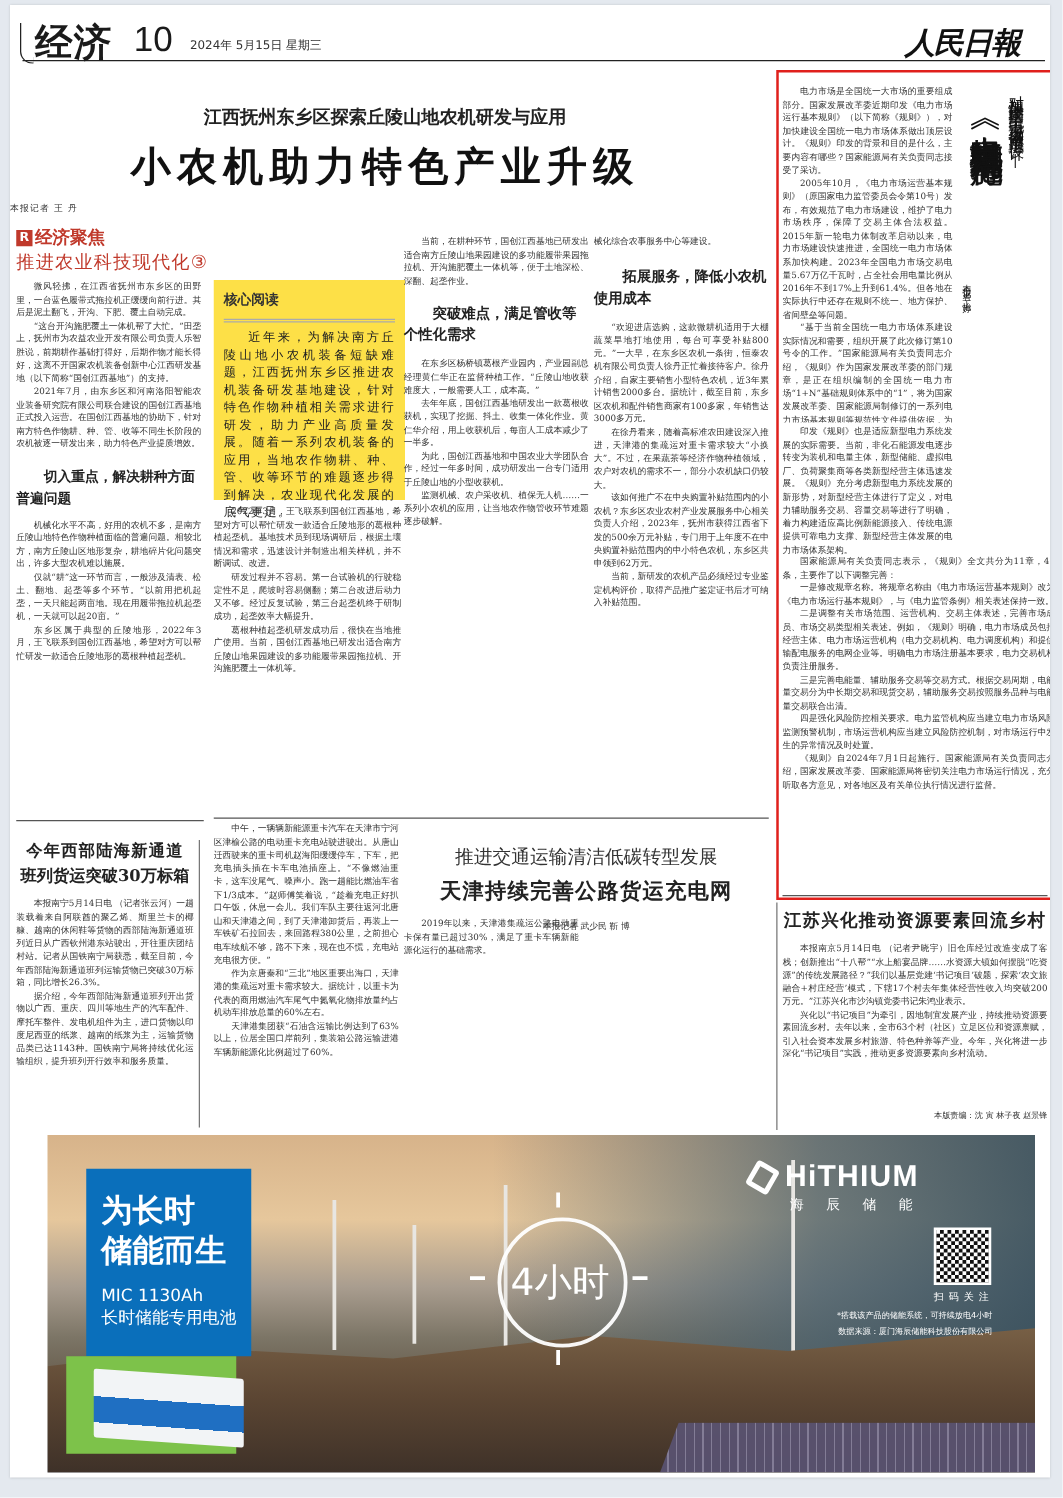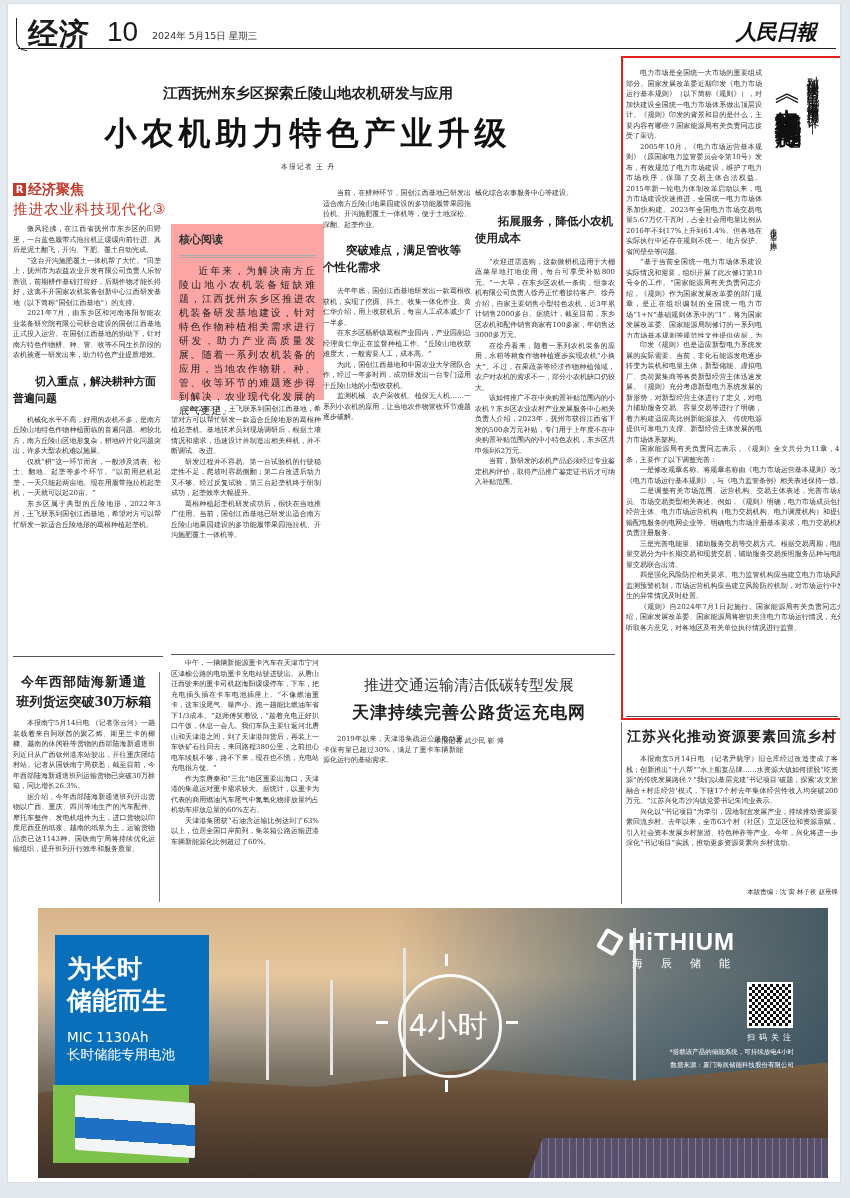--- a/index.html
+++ b/index.html
@@ -4,42 +4,42 @@
 <style>
   html,body{margin:0;padding:0;}
   body{width:850px;height:1198px;background:#e4e9ef;font-family:"DejaVu Serif",serif;color:#222;overflow:hidden;position:relative;}
   .page{position:absolute;left:8px;top:4px;width:832px;height:1178px;background:#fff;box-shadow:0 0 2px rgba(0,0,0,.15);overflow:hidden;}
   .masthead{position:absolute;left:4px;top:6px;width:824px;height:38px;}
   .mh-line{position:absolute;left:6px;right:0;top:38px;border-top:1.5px solid #222;}
   .mh-bracket{position:absolute;left:4px;top:8px;width:10px;height:32px;border-left:1.5px solid #222;border-bottom:1.5px solid #222;border-bottom-left-radius:10px;}
   .section-name{position:absolute;left:16px;top:4px;font-family:"DejaVu Sans",sans-serif;font-size:30px;font-weight:bold;letter-spacing:1px;color:#1a1a1a;}
   .page-num{position:absolute;left:95px;top:6px;font-family:"Liberation Sans",sans-serif;font-size:28px;color:#1a1a1a;}
   .date{position:absolute;left:140px;top:20px;font-family:"DejaVu Sans",sans-serif;font-size:9.5px;color:#333;}
-  .logo{position:absolute;right:20px;top:8px;font-family:"DejaVu Serif",serif;font-size:21px;font-style:italic;font-weight:bold;color:#111;letter-spacing:-1px;}
+  .logo{position:absolute;right:20px;top:8px;font-family:"DejaVu Serif",serif;font-size:24px;font-style:italic;font-weight:bold;color:#111;letter-spacing:-1px;}
   .col-text{font-size:7px;line-height:10.5px;color:#333;text-align:justify;text-indent:2em;margin:0;}
   .kicker{position:absolute;left:0;width:600px;top:80px;text-align:center;font-size:14.5px;font-weight:bold;color:#222;}
   .headline{position:absolute;left:0;width:600px;top:108px;text-align:center;font-family:"DejaVu Sans",sans-serif;font-size:32px;font-weight:bold;letter-spacing:5px;color:#111;}
-  .byline{position:absolute;left:0;width:600px;top:158px;text-align:center;font-size:7px;color:#333;letter-spacing:1px;}
+  .byline{position:absolute;left:0;width:600px;top:158px;font-size:7px;color:#333;letter-spacing:1px;}
   .focus-tag{position:absolute;left:5px;top:177px;font-family:"DejaVu Sans",sans-serif;font-size:14px;font-weight:bold;color:#c0392b;}
   .focus-tag .r{display:inline-block;width:13px;height:13px;background:#c0392b;color:#fff;font-size:10px;text-align:center;line-height:13px;margin-right:2px;vertical-align:1px;}
   .focus-sub{position:absolute;left:5px;top:196px;font-family:"DejaVu Sans",sans-serif;font-size:14.5px;color:#c0392b;letter-spacing:1px;}
   .subhead{font-family:"DejaVu Sans",sans-serif;font-weight:bold;font-size:11px;line-height:17px;color:#222;}
-  .core-box{position:absolute;left:163px;top:220px;width:137px;height:160px;background:#fca5a5;padding:8px 8px;}
+  .core-box{position:absolute;left:163px;top:220px;width:137px;height:160px;background:#fde047;padding:8px 8px;}
   .core-title{font-family:"DejaVu Sans",sans-serif;font-size:11px;font-weight:bold;color:#333;margin:0 0 8px 0;}
   .core-rule{border-top:3px double #aaa;margin-bottom:6px;}
   .core-text{font-size:9.8px;line-height:14px;letter-spacing:1px;color:#222;text-indent:2em;margin:0;text-align:justify;}
   .rule-h{position:absolute;border-top:1.5px solid #555;}
   .rule-v{position:absolute;border-left:1px solid #777;}
   .red-box{position:absolute;left:613px;top:52px;width:232px;height:664px;border:2px solid #e0201c;box-sizing:border-box;}
   .vert-head{position:absolute;writing-mode:vertical-rl;font-family:"DejaVu Serif",serif;color:#111;}
   .ad{position:absolute;left:30px;top:904px;width:790px;height:270px;overflow:hidden;
       background:linear-gradient(180deg,#d7b38a 0%,#e6c79c 25%,#a99d8f 45%,#7c7566 60%,#5c4f3f 80%,#3e3a3a 100%);}
   .ad-sky-r{position:absolute;right:0;top:0;width:55%;height:70%;background:linear-gradient(90deg,rgba(120,140,150,0) 0%,rgba(70,95,110,.75) 60%,rgba(55,80,95,.9) 100%);}
   .ad-hills{position:absolute;left:0;right:0;bottom:0;height:45%;background:linear-gradient(180deg,#7a6247 0%,#5c4633 50%,#3e3128 100%);clip-path:polygon(0 30%,15% 18%,35% 25%,55% 10%,75% 20%,100% 5%,100% 100%,0 100%);}
-  .ad-blue{position:absolute;left:17px;top:27px;width:154px;height:150px;background:#0a6fbb;padding:18px 12px 16px 12px;box-sizing:border-box;}
+  .ad-blue{position:absolute;left:31px;top:27px;width:132px;height:150px;background:#0a6fbb;padding:18px 12px 16px 12px;box-sizing:border-box;}
   .ad-green{position:absolute;left:15px;top:177px;width:136px;height:78px;background:#7dc24a;}
   .ad-battery{position:absolute;left:22px;top:14px;width:120px;height:55px;background:linear-gradient(180deg,#f2f4f6 0%,#f2f4f6 40%,#1f6fc2 40%,#1f6fc2 78%,#f2f4f6 78%);transform:skewY(4deg);border-radius:2px;}
   .ad-title{font-family:"DejaVu Sans",sans-serif;font-weight:bold;color:#fff;font-size:25px;line-height:32px;margin:0;}
   .ad-model{font-family:"DejaVu Sans",sans-serif;color:#fff;font-size:13.5px;line-height:17px;margin:12px 0 0 0;}
   .ad-clock{position:absolute;left:360px;top:66px;width:98px;height:98px;border:3px solid rgba(255,255,255,.95);border-radius:50%;}
   .ad-clock-text{position:absolute;left:355px;top:98px;width:110px;text-align:center;font-family:"DejaVu Sans",sans-serif;color:#fff;font-size:30px;}
   .ad-tick{position:absolute;background:#fff;}
   .ad-turbine{position:absolute;width:3px;background:#e8e6e2;}
   .ad-solar{position:absolute;left:490px;bottom:0;width:300px;height:40px;background:repeating-linear-gradient(90deg,#5a5474 0 6px,#8a84a2 6px 7px),#4d4766;opacity:.9;clip-path:polygon(5% 0,100% 0,100% 100%,0 100%);}
   .ad-logo{position:absolute;right:80px;top:20px;color:#fff;font-family:"Liberation Sans",sans-serif;}
@@ -90,31 +90,31 @@
 
   <div style="position:absolute;left:163px;top:400px;width:150px;height:240px;overflow:hidden;">
     <p class="col-text">2022年3月，王飞联系到国创江西基地，希望对方可以帮忙研发一款适合丘陵地形的葛根种植起垄机。基地技术员到现场调研后，根据土壤情况和需求，迅速设计并制造出相关样机，并不断调试、改进。</p>
     <p class="col-text">研发过程并不容易。第一台试验机的行驶稳定性不足，爬坡时容易侧翻；第二台改进后动力又不够。经过反复试验，第三台起垄机终于研制成功，起垄效率大幅提升。</p>
     <p class="col-text">葛根种植起垄机研发成功后，很快在当地推广使用。当前，国创江西基地已研发出适合南方丘陵山地果园建设的多功能履带果园拖拉机、开沟施肥覆土一体机等。</p>
   </div>
 
   <div style="position:absolute;left:315px;top:184px;width:148px;height:455px;overflow:hidden;">
     <p class="col-text">当前，在耕种环节，国创江西基地已研发出适合南方丘陵山地果园建设的多功能履带果园拖拉机、开沟施肥覆土一体机等，便于土地深松、深翻、起垄作业。</p>
     <div class="subhead" style="margin:12px 0 10px 0;text-indent:2em;font-size:11.5px;">突破难点，满足管收等个性化需求</div>
+    <p class="col-text">在东乡区杨桥镇葛根产业园内，产业园副总经理黄仁华正在监督种植工作。“丘陵山地收获难度大，一般需要人工，成本高。”</p>
     <p class="col-text">去年年底，国创江西基地研发出一款葛根收获机，实现了挖掘、抖土、收集一体化作业。黄仁华介绍，用上收获机后，每亩人工成本减少了一半多。</p>
-    <p class="col-text">在东乡区杨桥镇葛根产业园内，产业园副总经理黄仁华正在监督种植工作。“丘陵山地收获难度大，一般需要人工，成本高。”</p>
     <p class="col-text">为此，国创江西基地和中国农业大学团队合作，经过一年多时间，成功研发出一台专门适用于丘陵山地的小型收获机。</p>
     <p class="col-text">监测机械、农户采收机、植保无人机……一系列小农机的应用，让当地农作物管收环节难题逐步破解。</p>
   </div>
 
   <div style="position:absolute;left:467px;top:184px;width:140px;height:455px;overflow:hidden;">
     <p class="col-text" style="text-indent:0">械化综合农事服务中心等建设。</p>
     <div class="subhead" style="margin:14px 0 10px 0;text-indent:2em;font-size:11.5px;">拓展服务，降低小农机使用成本</div>
     <p class="col-text">“欢迎进店选购，这款微耕机适用于大棚蔬菜旱地打地使用，每台可享受补贴800元。”一大早，在东乡区农机一条街，恒泰农机有限公司负责人徐丹正忙着接待客户。徐丹介绍，自家主要销售小型特色农机，近3年累计销售2000多台。据统计，截至目前，东乡区农机和配件销售商家有100多家，年销售达3000多万元。</p>
-    <p class="col-text">在徐丹看来，随着一系列农机装备的应用，水稻等粮食作物种植逐步实现农机“小换大”。不过，在果蔬茶等经济作物种植领域，农户对农机的需求不一，部分小农机缺口仍较大。</p>
+    <p class="col-text">在徐丹看来，随着高标准农田建设深入推进，天津港的集疏运对重卡需求较大“小换大”。不过，在果蔬茶等经济作物种植领域，农户对农机的需求不一，部分小农机缺口仍较大。</p>
     <p class="col-text">该如何推广不在中央购置补贴范围内的小农机？东乡区农业农村产业发展服务中心相关负责人介绍，2023年，抚州市获得江西省下发的500余万元补贴，专门用于上年度不在中央购置补贴范围内的中小特色农机，东乡区共申领到62万元。</p>
     <p class="col-text">当前，新研发的农机产品必须经过专业鉴定机构评价，取得产品推广鉴定证书后才可纳入补贴范围。</p>
   </div>
 
   <div class="rule-h" style="left:5px;top:652px;width:150px;"></div>
   <div class="rule-h" style="left:163px;top:650px;width:444px;"></div>
 
   <div style="position:absolute;left:5px;top:668px;width:142px;">
     <div style="font-size:13px;font-weight:bold;text-align:center;line-height:20px;letter-spacing:1px;">今年西部陆海新通道</div>
     <div style="font-size:13px;font-weight:bold;text-align:center;line-height:20px;margin-bottom:6px;">班列货运突破30万标箱</div>

